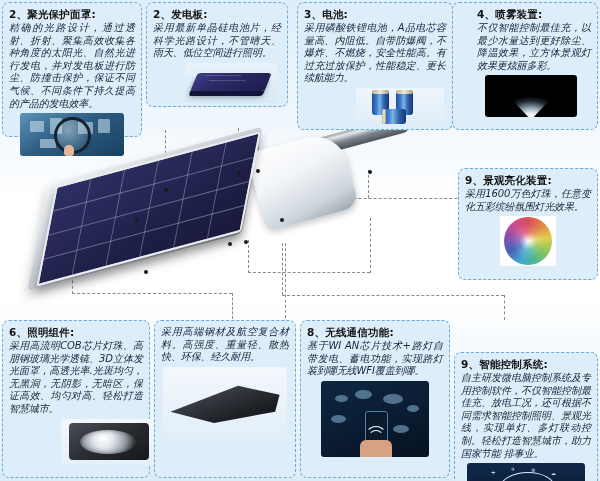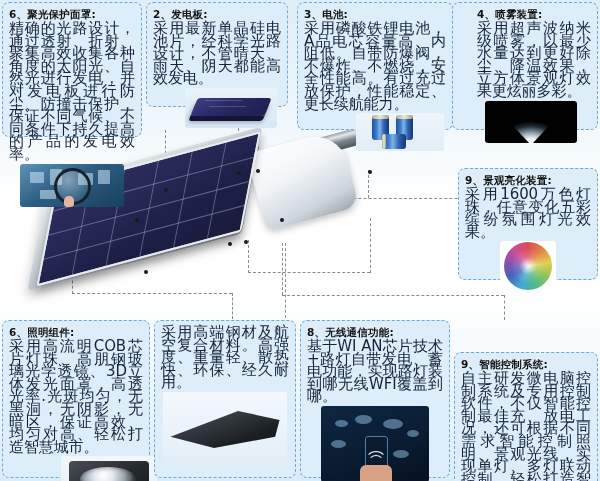--- a/index.html
+++ b/index.html
@@ -17,22 +17,22 @@
     border:1px dashed #6aa9d6;
     border-radius:7px;
     padding:5px 6px 4px 6px;
   }
   .ptitle{
     font-size:10.5px;font-weight:bold;color:#111111;
     letter-spacing:.2px;line-height:13px;margin-bottom:1px;
     white-space:nowrap;
   }
   .pbody{
-    font-size:15px;color:#15223a;line-height:12.6px;
-    text-align:justify;letter-spacing:-.1px;
+    font-size:10px;color:#15223a;line-height:12.6px;
+    text-align:justify;letter-spacing:-.1px;font-style:italic;
   }
   .thumb{
     margin:3px auto 0 auto;border-radius:3px;overflow:hidden;
     position:relative;background:#0c1a2c;
   }
 
   
   .tb-magnify{background:linear-gradient(150deg,#5e93b8 0%,#2e5d82 45%,#17405f 100%);}
   .tb-magnify .sq{position:absolute;background:rgba(210,232,245,.55);border-radius:1px;}
   .tb-magnify .lens{position:absolute;border:3px solid #17212c;border-radius:50%;
@@ -170,36 +170,36 @@
     <div class="dot-m" style="left:219px;top:31px;"></div>
     <div class="dot-m" style="left:238px;top:29px;"></div>
     <div class="dot-m" style="left:350px;top:30px;"></div>
     <div class="dot-m" style="left:262px;top:78px;"></div>
     <div class="dot-m" style="left:126px;top:130px;"></div>
     <div class="dot-m" style="left:210px;top:102px;"></div>
     <div class="dot-m" style="left:226px;top:100px;"></div>
   </div>
 
   <div class="panel" style="left:2px;top:2px;width:140px;height:135px;">
-    <div class="ptitle">6、聚光保护面罩:</div>
+    <div class="ptitle">2、聚光保护面罩:</div>
     <div class="pbody">精确的光路设计，通过透射、折射、聚集高效收集各种角度的太阳光、自然光进行发电，并对发电板进行防尘、防撞击保护，保证不同气候、不同条件下持久提高的产品的发电效率。</div>
     <div class="thumb tb-magnify" style="width:104px;height:43px;">
       <div class="sq" style="left:10px;top:8px;width:14px;height:11px;"></div>
       <div class="sq" style="left:30px;top:5px;width:12px;height:16px;"></div>
       <div class="sq" style="left:58px;top:9px;width:15px;height:12px;"></div>
       <div class="sq" style="left:78px;top:6px;width:12px;height:14px;"></div>
       <div class="sq" style="left:20px;top:26px;width:16px;height:9px;"></div>
       <div class="lens" style="left:34px;top:4px;width:31px;height:31px;"></div>
       <div class="thumbtip" style="left:44px;top:32px;width:10px;height:11px;"></div>
     </div>
   </div>
 
   <div class="panel" style="left:146px;top:2px;width:142px;height:105px;">
     <div class="ptitle">2、发电板:</div>
-    <div class="pbody">采用最新单晶硅电池片，经科学光路设计，不管晴天、雨天、阴天都能高效发电。</div>
+    <div class="pbody">采用最新单晶硅电池片，经科学光路设计，不管晴天、雨天、低位空间进行照明。</div>
     <div class="thumb tb-cell" style="width:92px;height:40px;margin-right:4px;margin-left:auto;">
       <div class="cellbody"></div>
       <div class="shine" style="left:22%;top:30%;width:40%;height:1px;"></div>
       <div class="shine" style="left:26%;top:44%;width:40%;height:1px;"></div>
     </div>
   </div>
 
   <div class="panel" style="left:297px;top:2px;width:156px;height:128px;">
     <div class="ptitle">3、电池:</div>
     <div class="pbody">采用磷酸铁锂电池，A品电芯容量高、内阻低。自带防爆阀，不爆炸、不燃烧，安全性能高。有过充过放保护，性能稳定、更长续航能力。</div>
@@ -208,21 +208,21 @@
       <div class="cap" style="left:16px;top:2px;width:17px;height:4px;"></div>
       <div class="cyl" style="left:40px;top:3px;width:17px;height:24px;"></div>
       <div class="cap" style="left:40px;top:2px;width:17px;height:4px;"></div>
       <div class="cyl" style="left:26px;top:21px;width:24px;height:15px;"></div>
       <div class="cap" style="left:26px;top:21px;width:4px;height:15px;"></div>
     </div>
   </div>
 
   <div class="panel" style="left:452px;top:2px;width:146px;height:128px;padding-left:24px;">
     <div class="ptitle">4、喷雾装置:</div>
-    <div class="pbody">采用超声波纳米级喷雾，以最少水量达到更好除尘、降温效果，立方体景观灯效果更炫丽多彩。</div>
+    <div class="pbody">不仅智能控制最佳充，以最少水量达到更好除尘、降温效果，立方体景观灯效果更炫丽多彩。</div>
     <div class="thumb tb-spray" style="width:92px;height:42px;margin-left:auto;margin-right:14px;">
       <div class="beam"></div>
     </div>
   </div>
 
   <div class="panel" style="left:458px;top:168px;width:140px;height:112px;">
     <div class="ptitle">9、景观亮化装置:</div>
     <div class="pbody">采用1600万色灯珠，任意变化五彩缤纷氛围灯光效果。</div>
     <div class="thumb tb-wheel" style="width:56px;height:50px;">
       <div class="disc" style="width:48px;height:48px;"></div>

